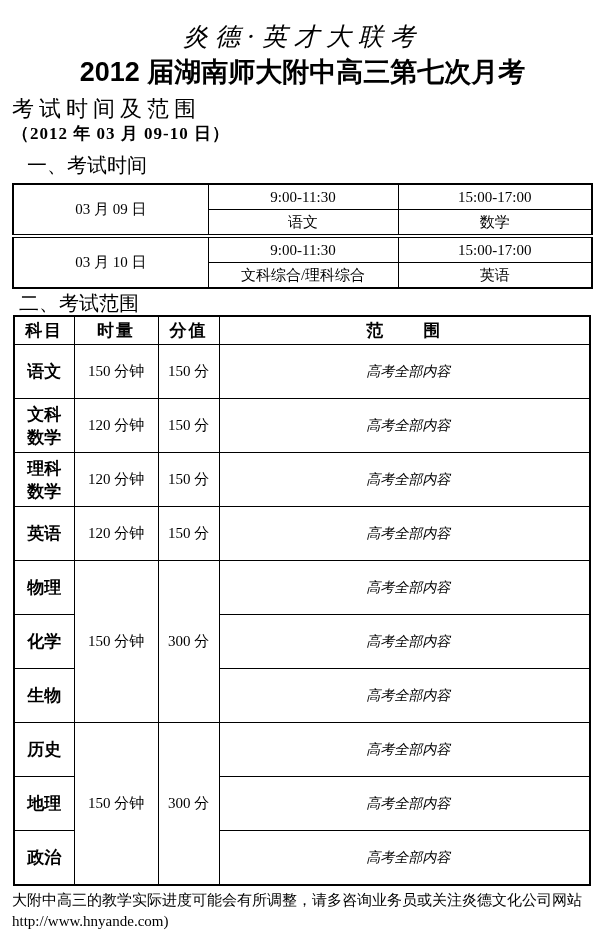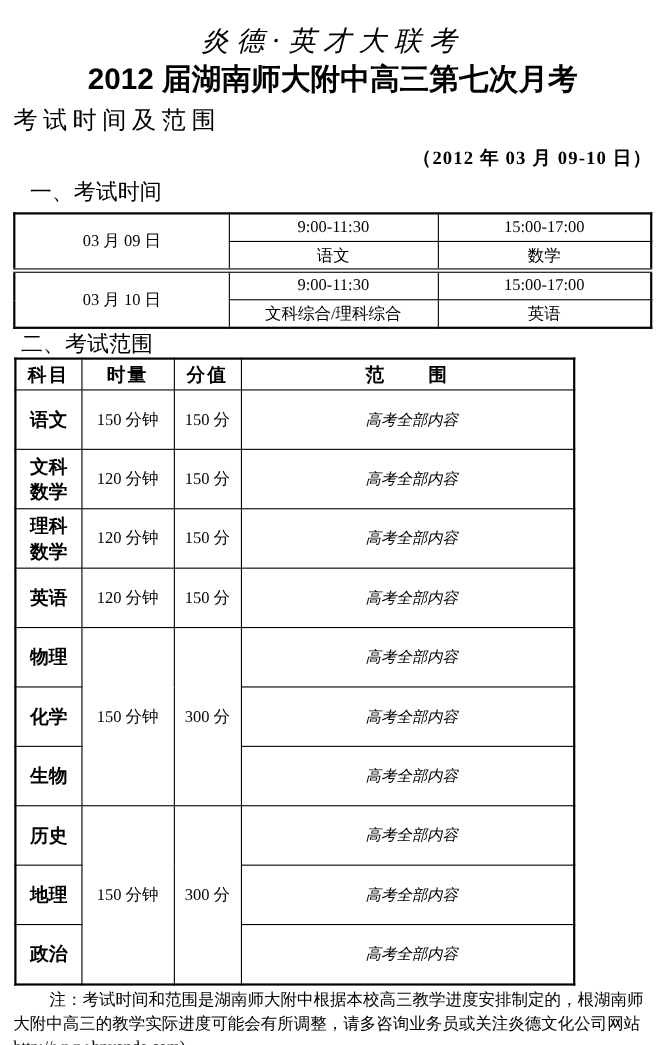--- a/index.html
+++ b/index.html
@@ -18,37 +18,37 @@
   .title{
     margin:4px 0 0;text-align:center;
     font-size:27px;line-height:32px;font-weight:bold;
     font-family:"Liberation Sans","DejaVu Sans",sans-serif;
   }
   .subtitle{
     margin-top:7px;text-align:left;font-size:22px;line-height:27px;
     letter-spacing:5px;
   }
   .dateline{
-    margin-top:10px;text-align:right;font-size:17px;line-height:23px;
+    margin-top:0;text-align:left;font-size:17px;line-height:23px;
     font-weight:bold;letter-spacing:1px;
   }
   .sec-head{margin:11px 0 8px 15px;font-size:20px;line-height:19px;}
   .sec-head2{margin:5px 0 2px 7px;}
 
   table{border-collapse:collapse;table-layout:fixed;background:#fff;border-radius:19px;}
   td,th{border:1px solid #000;overflow:hidden;vertical-align:middle;padding:0;}
 
   
   .t1{width:581px;border:2px solid #000;}
   .t1 td{height:24px;text-align:center;font-size:15px;}
   .t1 .datecell{font-size:15px;}
   .t1 .dbl{border-bottom:4px double #000;}
 
   
-  .t2{width:510px;border:2px solid #000;margin-left:1px;}
+  .t2{width:578px;border:2px solid #000;margin-left:1px;}
   .t2 th{
     height:27px;text-align:center;
     font-family:"Liberation Sans","DejaVu Sans",sans-serif;
     font-size:17px;font-weight:bold;letter-spacing:2px;
   }
   .t2 td{height:53px;}
   .t2 .subj{
     text-align:center;
     font-family:"Liberation Sans","DejaVu Sans",sans-serif;
     font-size:17px;font-weight:bold;line-height:23px;padding:0 4px;
@@ -172,18 +172,17 @@
         <td class="scope">高考全部内容</td>
       </tr>
       <tr>
         <td class="subj">政治</td>
         <td class="scope">高考全部内容</td>
       </tr>
     </tbody>
   </table>
 
   <div class="note">
-    <div class="note-line note-indent">注：考试时间和范围是湖南师大附中根据本校高三教学进度安排制定的，根湖南师</div>
     <div class="note-line">大附中高三的教学实际进度可能会有所调整，请多咨询业务员或关注炎德文化公司网站</div>
     <div class="note-line">http://www.hnyande.com)</div>
   </div>
 
 </div>
 
 </body></html>

